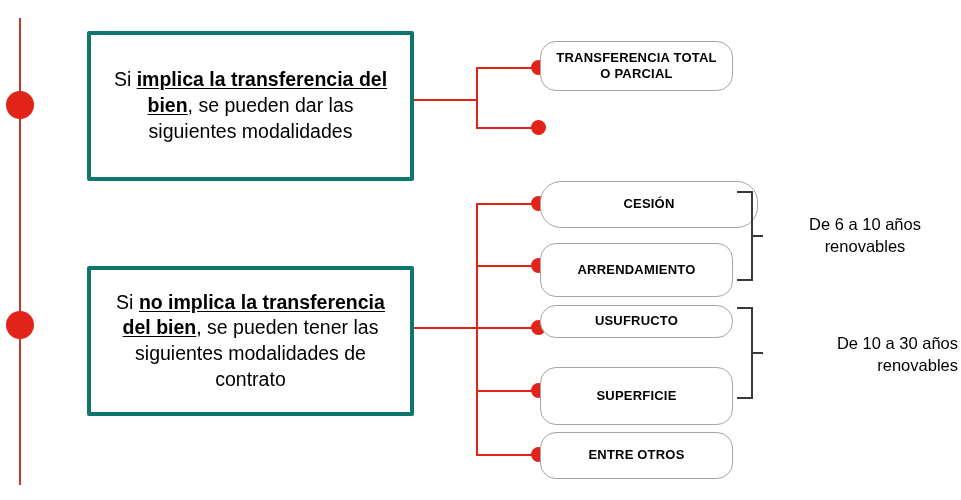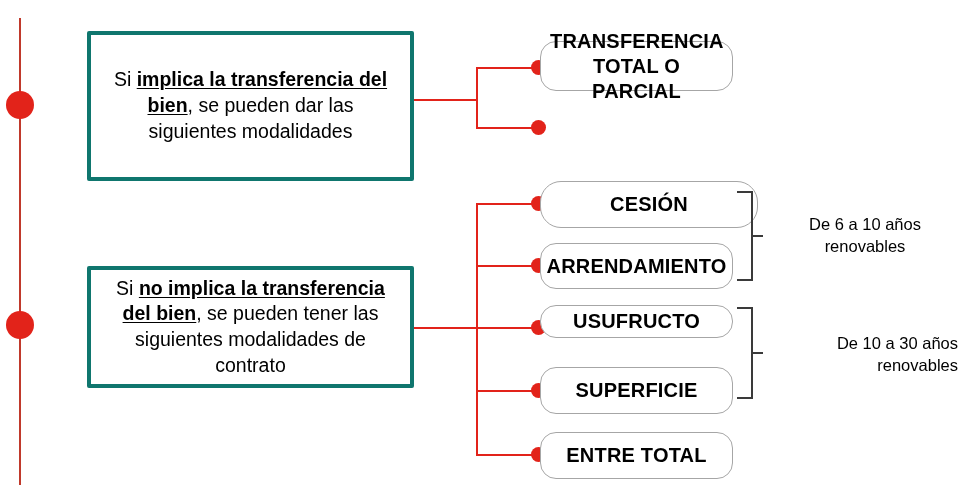--- a/index.html
+++ b/index.html
@@ -52,43 +52,43 @@
     color: #000000;
   }
   .rbox.big {
     border-radius: 2px;
     border: 4px solid #0f766e;
     font-size: 19.5px;
     line-height: 1.32;
     padding: 4px 18px;
   }
   .rbox.small {
-    font-size: 20px;
+    font-size: 13px;
     font-weight: bold;
     line-height: 1.25;
     letter-spacing: 0.2px;
     padding: 2px 10px;
   }
   .rbox.big u {
     font-weight: bold;
     text-decoration: underline;
     text-underline-offset: 2px;
   }
 
   
   #box-transfer      { left: 87px;  top: 31px;  width: 327px; height: 150px; }
-  #box-no-transfer   { left: 87px;  top: 266px; width: 327px; height: 122px; }
+  #box-no-transfer   { left: 87px;  top: 266px; width: 327px; height: 150px; }
 
   
   #box-transferencia { left: 540px; top: 41px;  width: 193px; height: 50px; }
   #box-permuta       { left: 540px; top: 106px; width: 193px; height: 45px; }
   #box-cesion        { left: 540px; top: 181px; width: 218px; height: 47px; border-radius: 21px; }
-  #box-arrendamiento { left: 540px; top: 243px; width: 193px; height: 46px; }
+  #box-arrendamiento { left: 540px; top: 243px; width: 193px; height: 54px; }
   #box-usufructo     { left: 540px; top: 305px; width: 193px; height: 33px; }
-  #box-superficie    { left: 540px; top: 367px; width: 193px; height: 47px; }
+  #box-superficie    { left: 540px; top: 367px; width: 193px; height: 58px; }
   #box-entre-otros   { left: 540px; top: 432px; width: 193px; height: 47px; }
 
   
   .conn-h {
     position: absolute;
     height: 2px;
     background: #e2231a;
   }
   .conn-v {
     position: absolute;
@@ -209,21 +209,21 @@
   <div class="rbox small" id="box-arrendamiento">
     <span>ARRENDAMIENTO</span>
   </div>
   <div class="rbox small" id="box-usufructo">
     <span>USUFRUCTO</span>
   </div>
   <div class="rbox small" id="box-superficie">
     <span>SUPERFICIE</span>
   </div>
   <div class="rbox small" id="box-entre-otros">
-    <span>ENTRE TOTAL</span>
+    <span>ENTRE OTROS</span>
   </div>
 
   <div class="bracket" id="brk1"></div>
   <div class="bracket-tick" id="brk1-tick"></div>
   <div class="annot" id="annot1">
     <div>De 6 a 10 años</div>
     <div>renovables</div>
   </div>
 
   <div class="bracket" id="brk2"></div>

